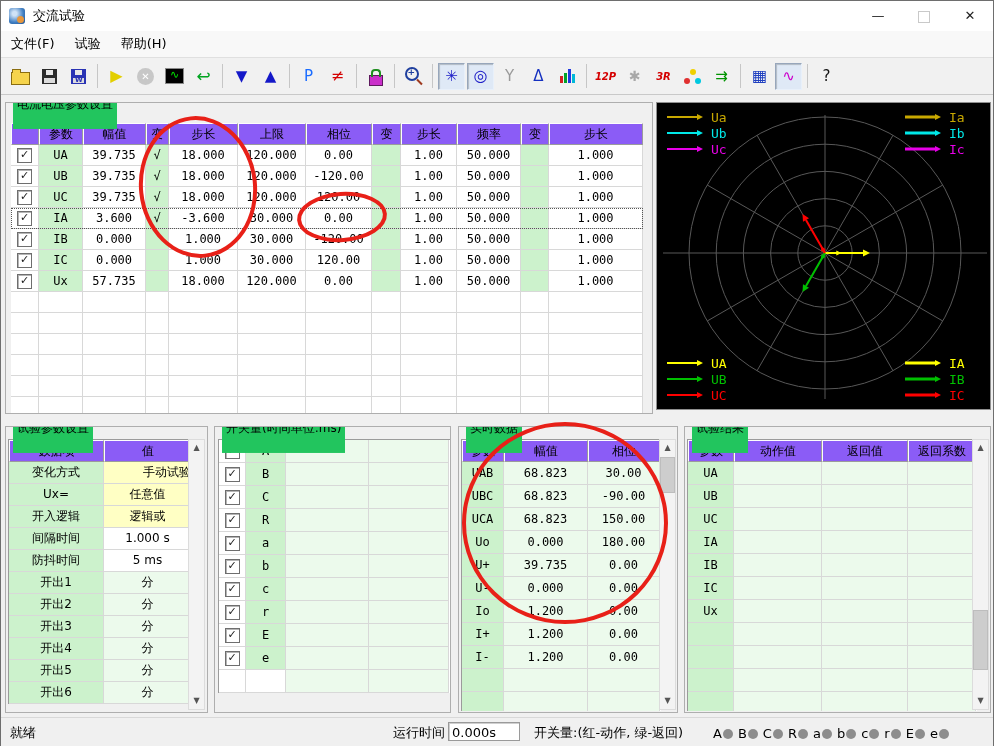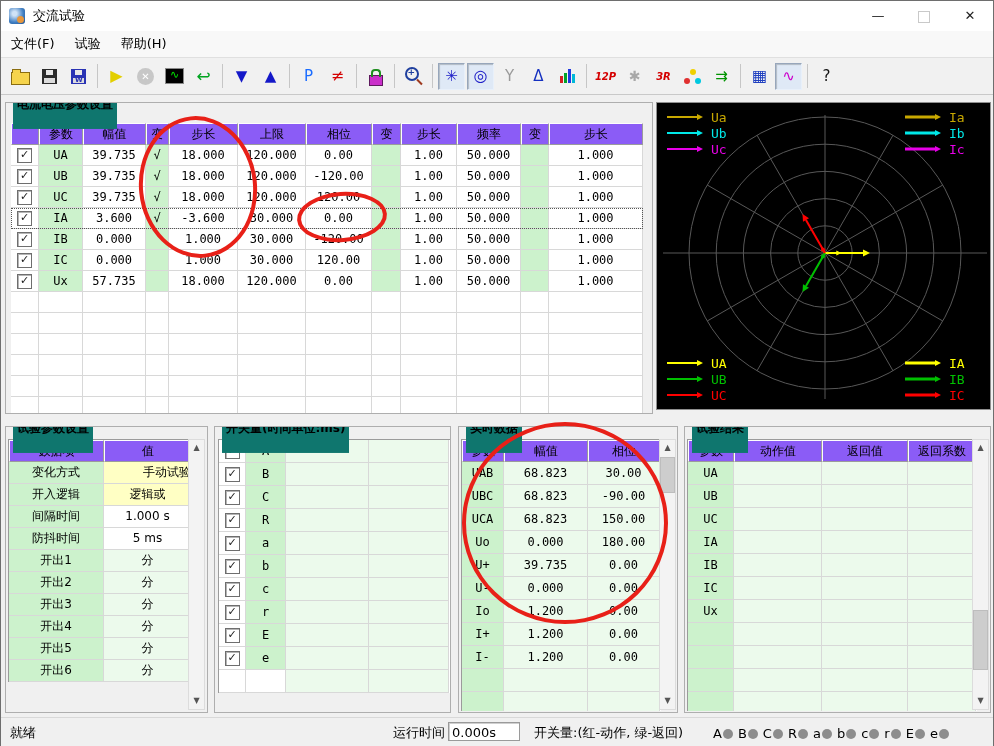--- a/index.html
+++ b/index.html
@@ -68,22 +68,22 @@
   .ic-bars i:nth-child(4){height:9px;background:#00b8d8;}
   .ic-nodes{display:block;width:17px;height:15px;position:relative;}
   .ic-nodes i{position:absolute;width:6px;height:6px;border-radius:50%;}
   .ic-nodes i:nth-child(1){left:6px;top:0;background:#f0d000;}
   .ic-nodes i:nth-child(2){left:0;bottom:0;background:#e03030;}
   .ic-nodes i:nth-child(3){right:0;bottom:0;background:#00c8e0;}
 
   
   .content{position:absolute;left:0;top:95px;width:992px;height:621px;background:#f0f0f0;}
   .gb{position:absolute;border:1px solid #aeaeae;box-sizing:border-box;overflow:hidden;}
-  .gb-title{position:absolute;top:-1px;left:7px;transform:translateY(-45%);background:#0f766e;
-    padding:16px 4px;font-size:12px;z-index:3;font-weight:bold;}
+  .gb-title{position:absolute;top:-1px;left:7px;transform:translateY(-45%);background:#22c55e;
+    padding:16px 4px;font-size:12px;z-index:3;}
   #gb-params{left:4px;top:6px;width:648px;height:312px;}
   #phasor-box{left:655px;top:6px;width:335px;height:308px;background:#000;border:1px solid #8f8f8f;}
   #gb-test{left:4px;top:330px;width:203px;height:287px;}
   #gb-switch{left:213px;top:330px;width:237px;height:287px;}
   #gb-realtime{left:457px;top:330px;width:220px;height:287px;}
   #gb-results{left:683px;top:330px;width:307px;height:287px;}
 
   
   .tr{display:flex;}
   .th,.td{box-sizing:border-box;overflow:hidden;white-space:nowrap;text-align:center;
@@ -539,20 +539,24 @@
       <div class="bt" id="test-table" style="left:2px;width:184px;">
           <div class="tr">
             <div class="th" style="width: 95px;">数据项</div>
             <div class="th" style="width: 88px;">值</div>
           </div>
           <div class="tr">
             <div class="td kvd g" style="width: 95px;">变化方式</div>
             <div class="td kvd yel" style="width: 88px; text-align: right;">手动试验</div>
           </div>
           <div class="tr">
+            <div class="td kvd g" style="width: 95px;">Ux=</div>
+            <div class="td kvd yel" style="width: 88px;">任意值</div>
+          </div>
+          <div class="tr">
             <div class="td kvd g" style="width: 95px;">开入逻辑</div>
             <div class="td kvd yel" style="width: 88px;">逻辑或</div>
           </div>
           <div class="tr">
             <div class="td kvd g" style="width: 95px;">间隔时间</div>
             <div class="td kvd" style="width: 88px;">1.000 s</div>
           </div>
           <div class="tr">
             <div class="td kvd g" style="width: 95px;">防抖时间</div>
             <div class="td kvd" style="width: 88px;">5 ms</div>

